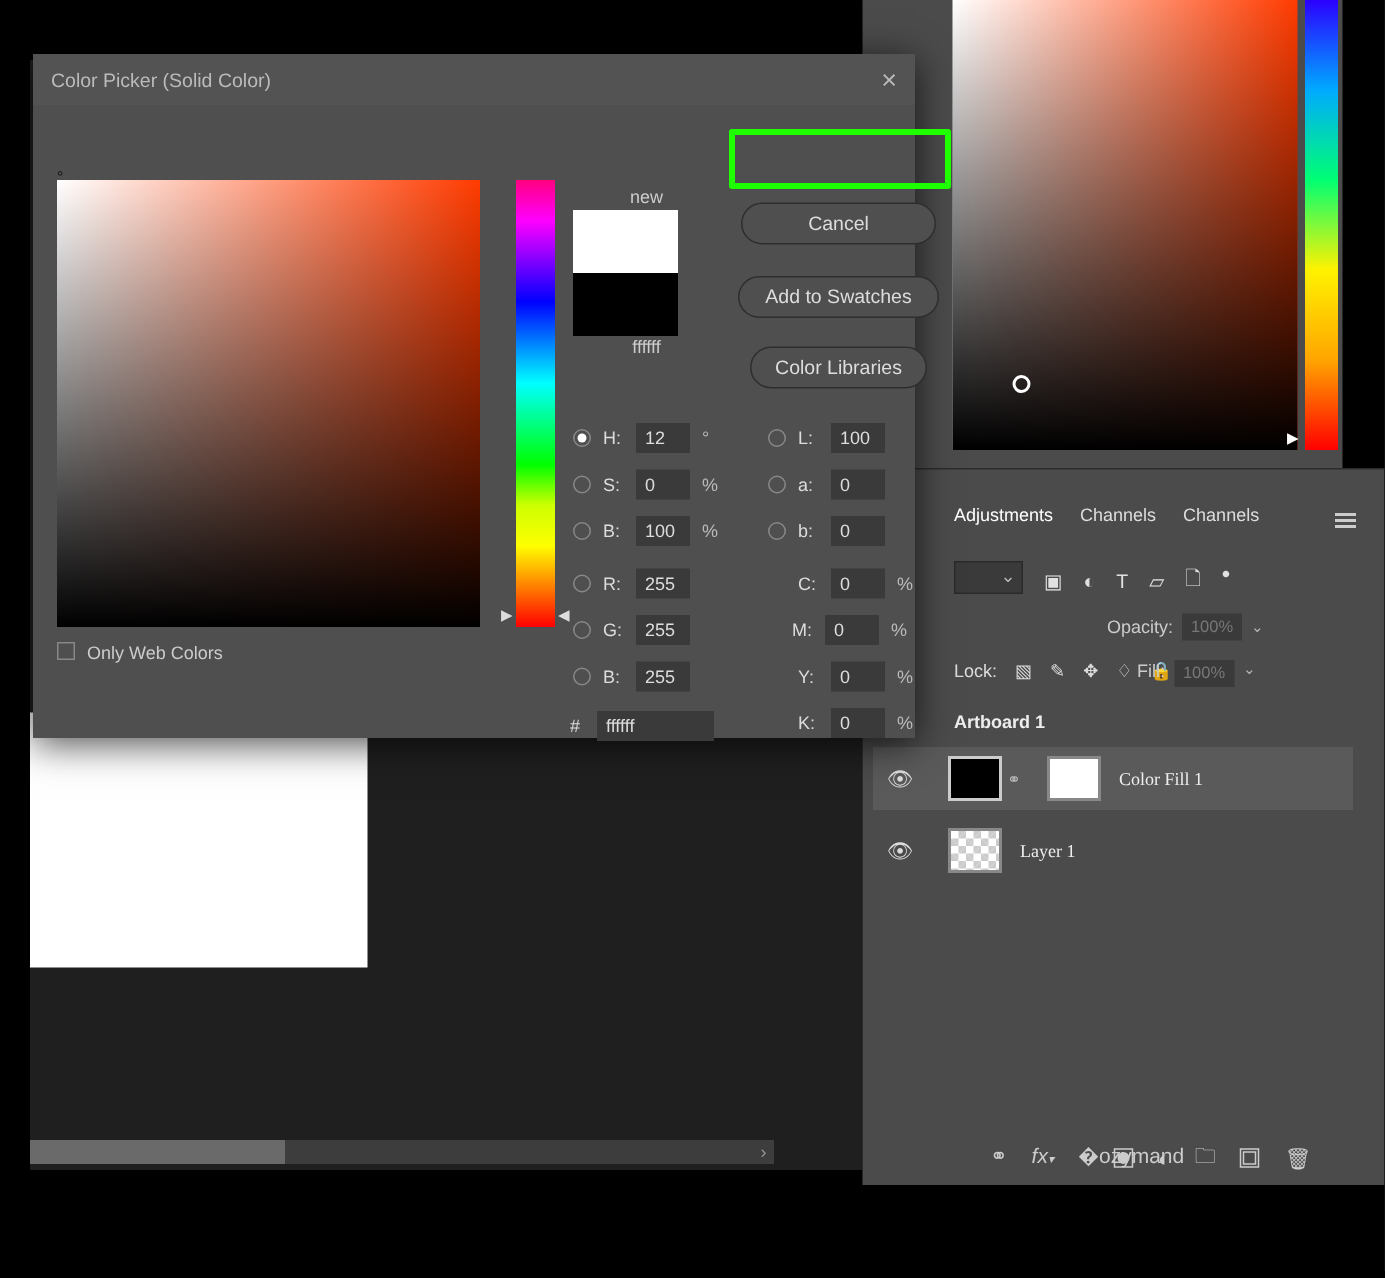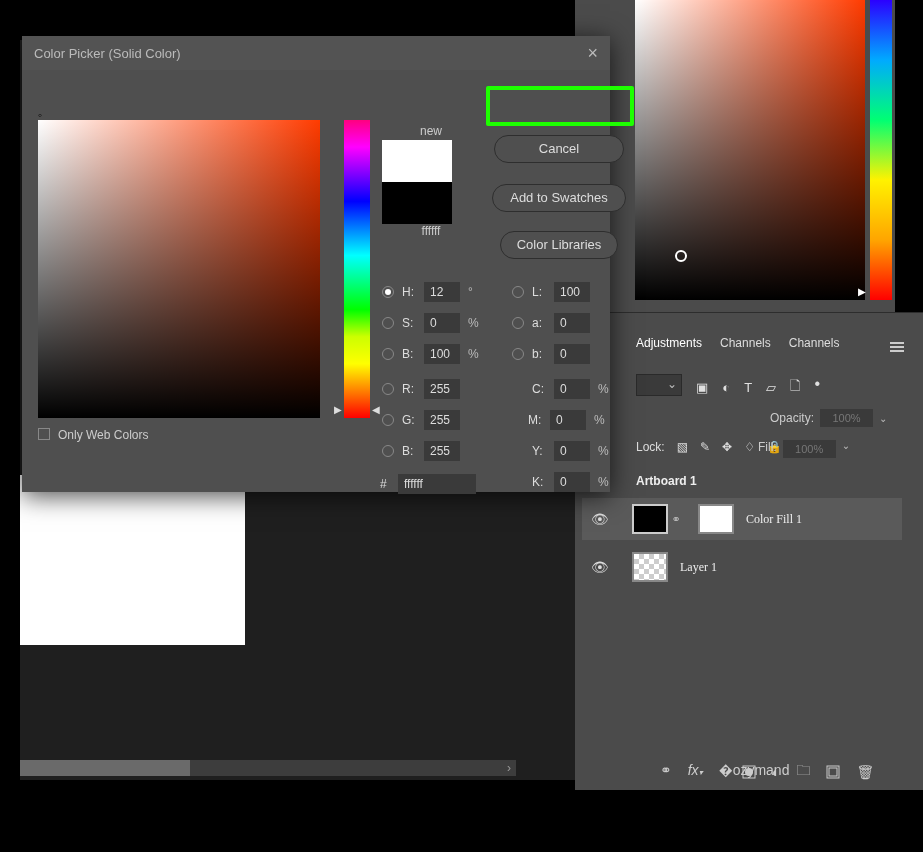--- a/index.html
+++ b/index.html
@@ -35,22 +35,22 @@
 .tabbar { position: absolute; left: 636px; top: 336px; display: flex; gap: 18px; font-size: 12px; color: #ddd; }
 .tabbar span { cursor: default; }
 .tabbar .active { color: #fff; }
 .panel-menu { position: absolute; left: 890px; top: 342px; width: 14px; height: 10px; }
 .panel-menu:before { content:""; display:block; width:14px; height:2px; background:#ccc; box-shadow: 0 4px 0 #ccc, 0 8px 0 #ccc;}
 
 .icon-row { position: absolute; left: 696px; top: 376px; display:flex; gap: 14px; align-items:center; color:#e0e0e0; font-size:13px;}
 .drop-empty { position:absolute; left:636px; top:374px; width:46px; height:22px; background:#3a3a3a; border:1px solid #2a2a2a;}
 .drop-empty:after{content:"⌄"; color:#bbb; position:absolute; right:4px; top:2px;}
 
-.opacity-row { position:absolute; left: 770px; top: 409px; display:flex; align-items:center; gap:6px;}
-.opacity-input { width:53px; height:18px; background:#3a3a3a; color:#777; font-size:11px; text-align:center; line-height:18px; }
+.opacity-row { position:absolute; left: 738px; top: 409px; display:flex; align-items:center; gap:6px;}
+.opacity-input { width:40px; height:18px; background:#3a3a3a; color:#777; font-size:11px; text-align:center; line-height:18px; }
 .caret-d { color:#bbb; font-size:10px;}
 
 .lock-row { position:absolute; left: 636px; top: 440px; display:flex; align-items:center; gap:12px; color:#ddd;}
 .fill-row { position:absolute; left: 728px; top: 440px; display:flex; align-items:flex-start; gap:6px;margin-left:30px;}
 
 .artboard-title { position:absolute; left: 636px; top: 474px; font-weight:bold; color:#eee;}
 .layer { position:absolute; left: 582px; width: 320px; height: 42px; display:flex; align-items:center;}
 .layer.selected { background:#5a5a5a; }
 .l1 { top: 498px; }
 .l2 { top: 546px; }

